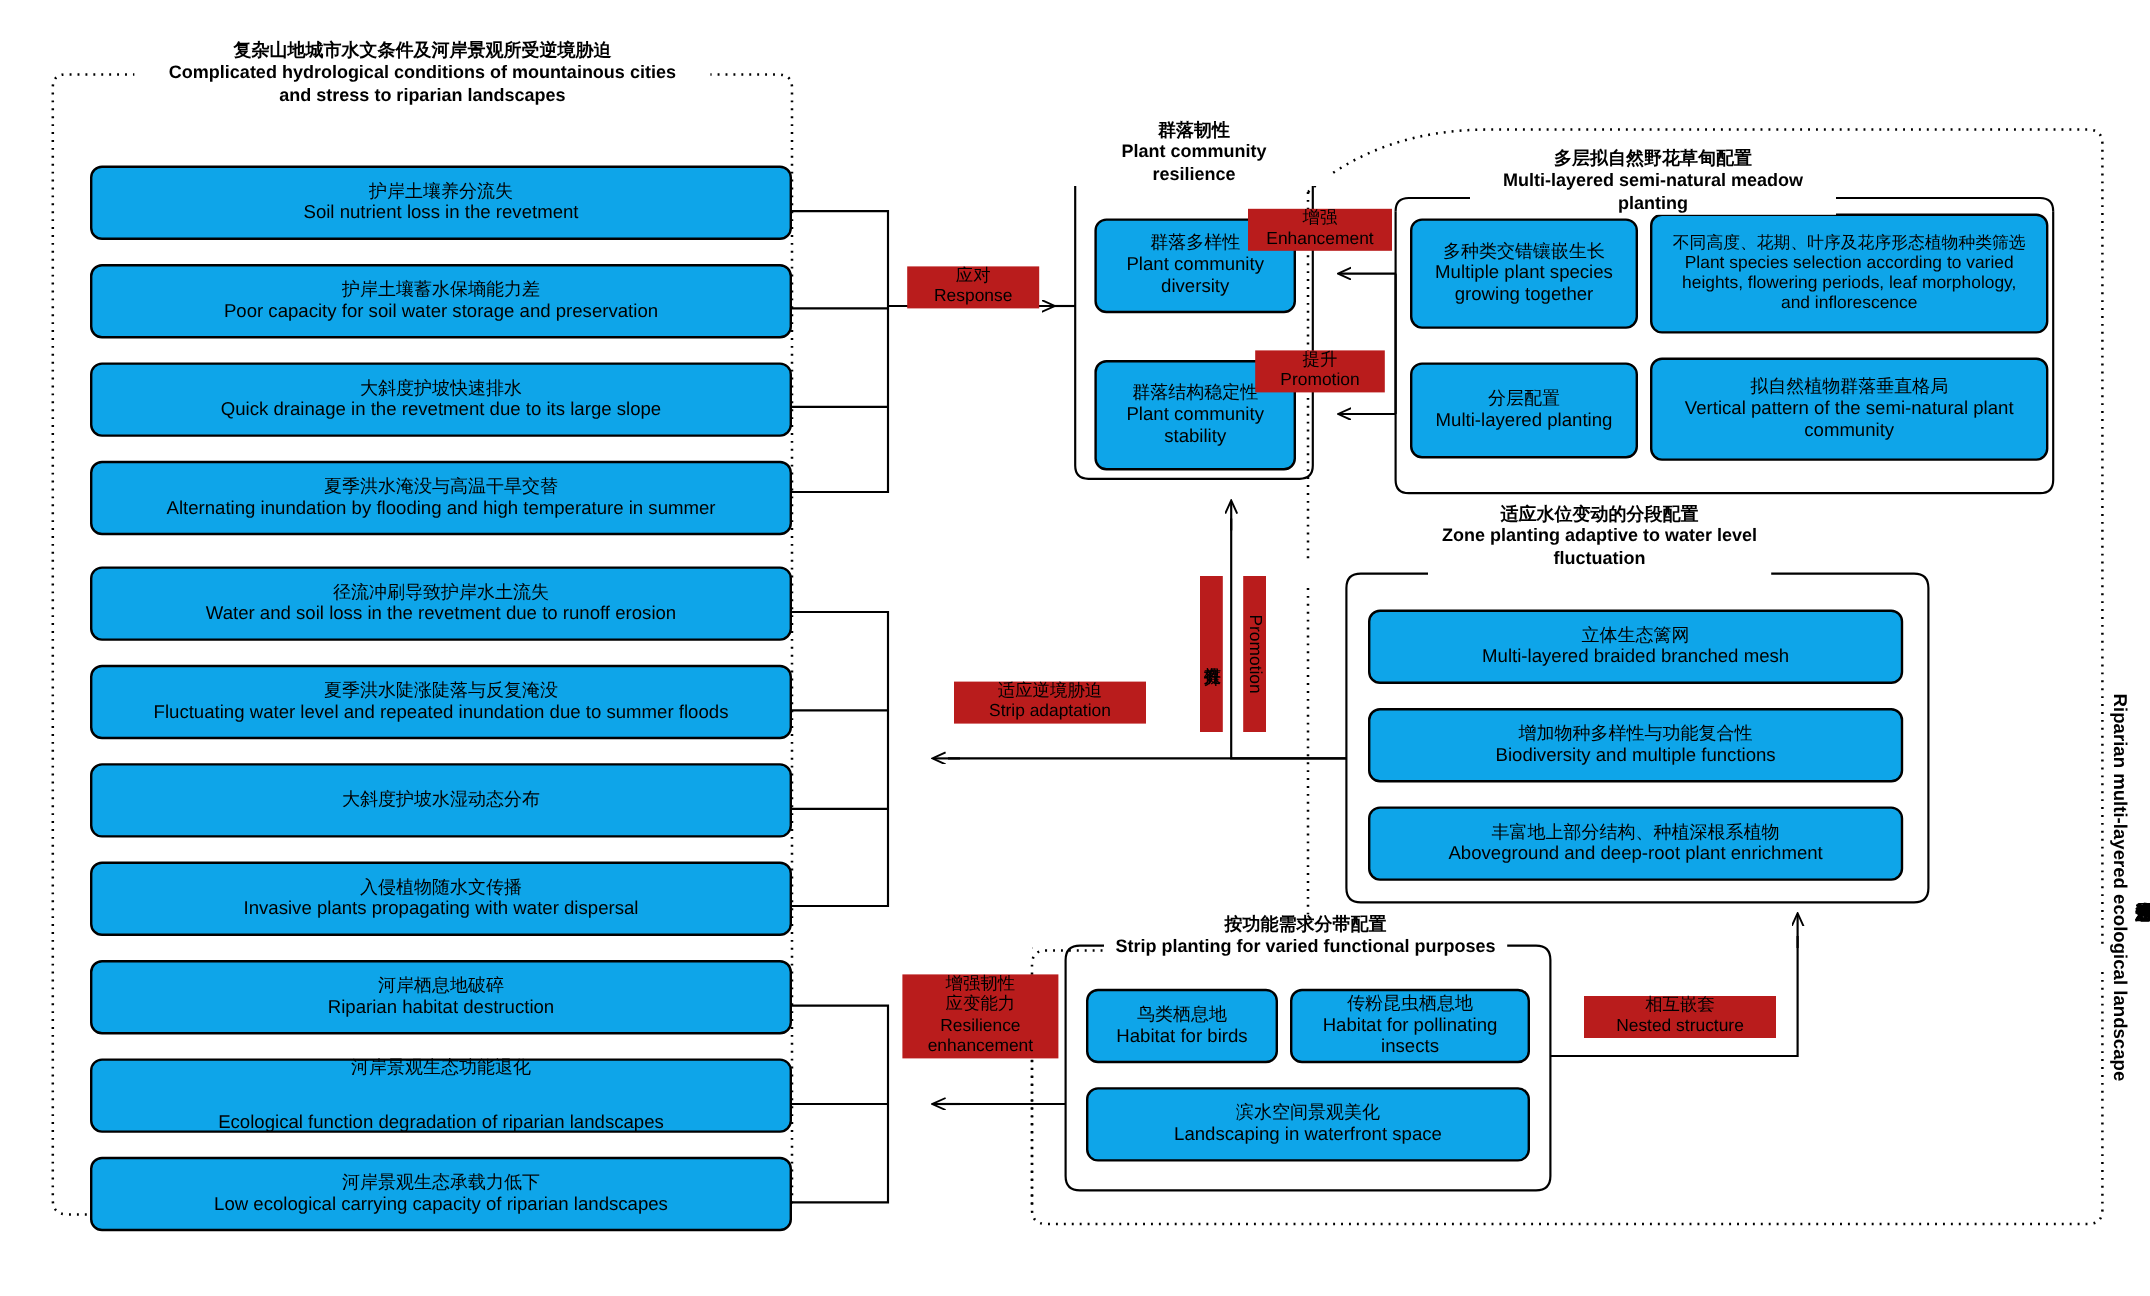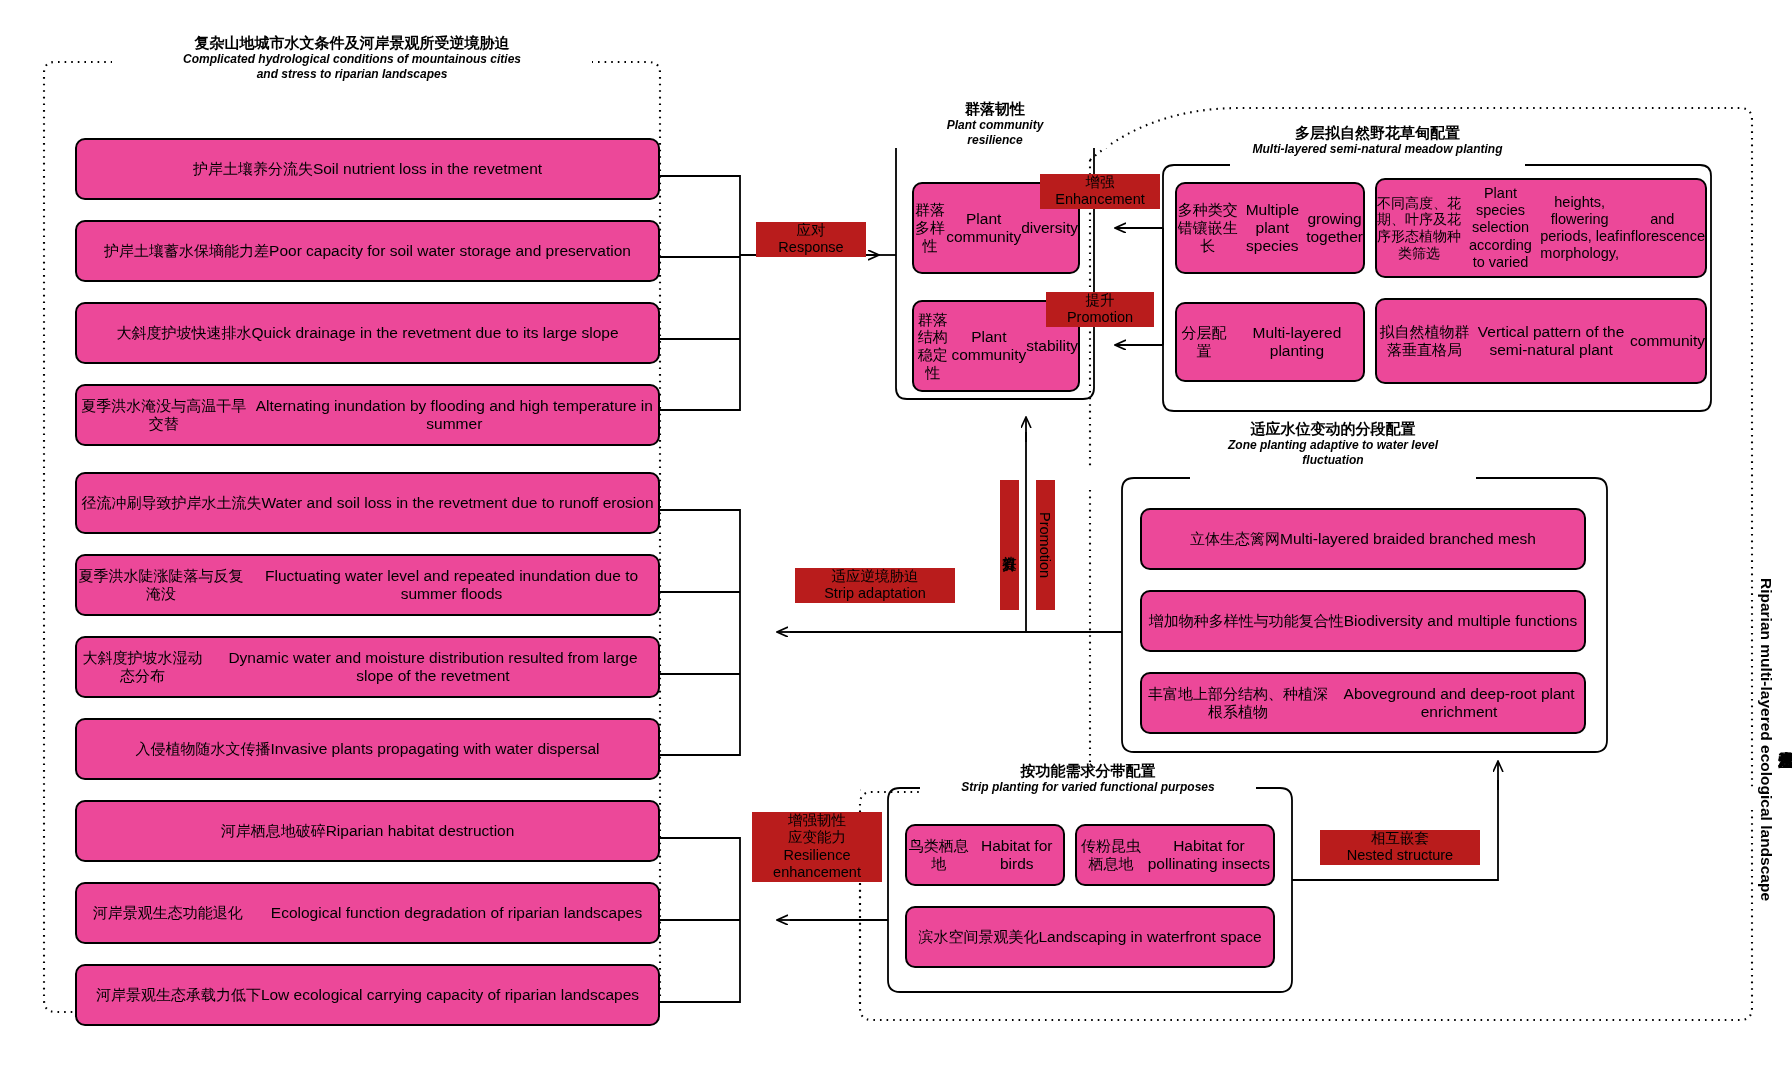--- a/index.html
+++ b/index.html
@@ -3,32 +3,32 @@
 <meta charset="utf-8">
 <style>
   html,body{margin:0;padding:0;background:#ffffff;}
   body{width:1792px;height:1080px;position:relative;overflow:hidden;
        font-family:"Liberation Sans","DejaVu Sans",sans-serif;color:#000;}
   #stage{position:absolute;left:0;top:0;width:1792px;height:1080px;}
   svg.lines{position:absolute;left:0;top:0;width:1792px;height:1080px;pointer-events:none;}
 
   
   .box{position:absolute;box-sizing:border-box;border:2px solid #000;border-radius:10px;
-       background:#ec4899;display:flex;flex-direction:row;align-items:center;
+       background:#0ea5e9;display:flex;flex-direction:column;align-items:center;
        justify-content:center;text-align:center;line-height:1.18;}
   .box .cn{font-size:15px;}
   .box .en{font-size:15.5px;}
   .box.small .cn{font-size:14px;}
   .box.small .en{font-size:14.5px;}
 
   
   .ghead{position:absolute;text-align:center;font-weight:bold;line-height:1.22;z-index:5;
          background:#fff;}
   .ghead .cn{font-size:15px;display:block;}
-  .ghead .en{font-size:12px;display:block;font-style:italic;}
+  .ghead .en{font-size:15px;display:block;}
 
   
   .alabel{position:absolute;text-align:center;line-height:1.2;z-index:6;background:#b91c1c;}
   .alabel .cn{font-size:14.5px;display:block;}
   .alabel .en{font-size:14.5px;display:block;}
   .alabel.vert{writing-mode:vertical-rl;text-orientation:mixed;}
   .alabel.vert .cn,.alabel.vert .en{display:inline;}
 
   
   .vtitle{position:absolute;writing-mode:vertical-rl;text-orientation:mixed;
@@ -154,40 +154,39 @@
   <div class="box" style="left:75px;top:472px;width:585px;height:62px;">
     <span class="cn">径流冲刷导致护岸水土流失</span>
     <span class="en">Water and soil loss in the revetment due to runoff erosion</span>
   </div>
   <div class="box" style="left:75px;top:554px;width:585px;height:62px;">
     <span class="cn">夏季洪水陡涨陡落与反复淹没</span>
     <span class="en">Fluctuating water level and repeated inundation due to summer floods</span>
   </div>
   <div class="box" style="left:75px;top:636px;width:585px;height:62px;">
     <span class="cn">大斜度护坡水湿动态分布</span>
-    <span class="en">Dynamic water and moisture distribution resulted from large slope of the revetment</span>
   </div>
   <div class="box" style="left:75px;top:718px;width:585px;height:62px;">
     <span class="cn">入侵植物随水文传播</span>
     <span class="en">Invasive plants propagating with water dispersal</span>
   </div>
   <div class="box" style="left:75px;top:800px;width:585px;height:62px;">
     <span class="cn">河岸栖息地破碎</span>
     <span class="en">Riparian habitat destruction</span>
   </div>
   <div class="box" style="left:75px;top:882px;width:585px;height:62px;gap:28px;">
     <span class="cn">河岸景观生态功能退化</span>
     <span class="en">Ecological function degradation of riparian landscapes</span>
   </div>
   <div class="box" style="left:75px;top:964px;width:585px;height:62px;">
     <span class="cn">河岸景观生态承载力低下</span>
     <span class="en">Low ecological carrying capacity of riparian landscapes</span>
   </div>
 
-  <div class="box" style="left:912px;top:182px;width:168px;height:92px;align-items:center;">
+  <div class="box" style="left:912px;top:182px;width:168px;height:79px;align-items:center;">
     <span class="cn">群落多样性</span>
     <span class="en">Plant community</span>
     <span class="en">diversity</span>
   </div>
   <div class="box" style="left:912px;top:300px;width:168px;height:92px;">
     <span class="cn">群落结构稳定性</span>
     <span class="en">Plant community</span>
     <span class="en">stability</span>
   </div>
 

